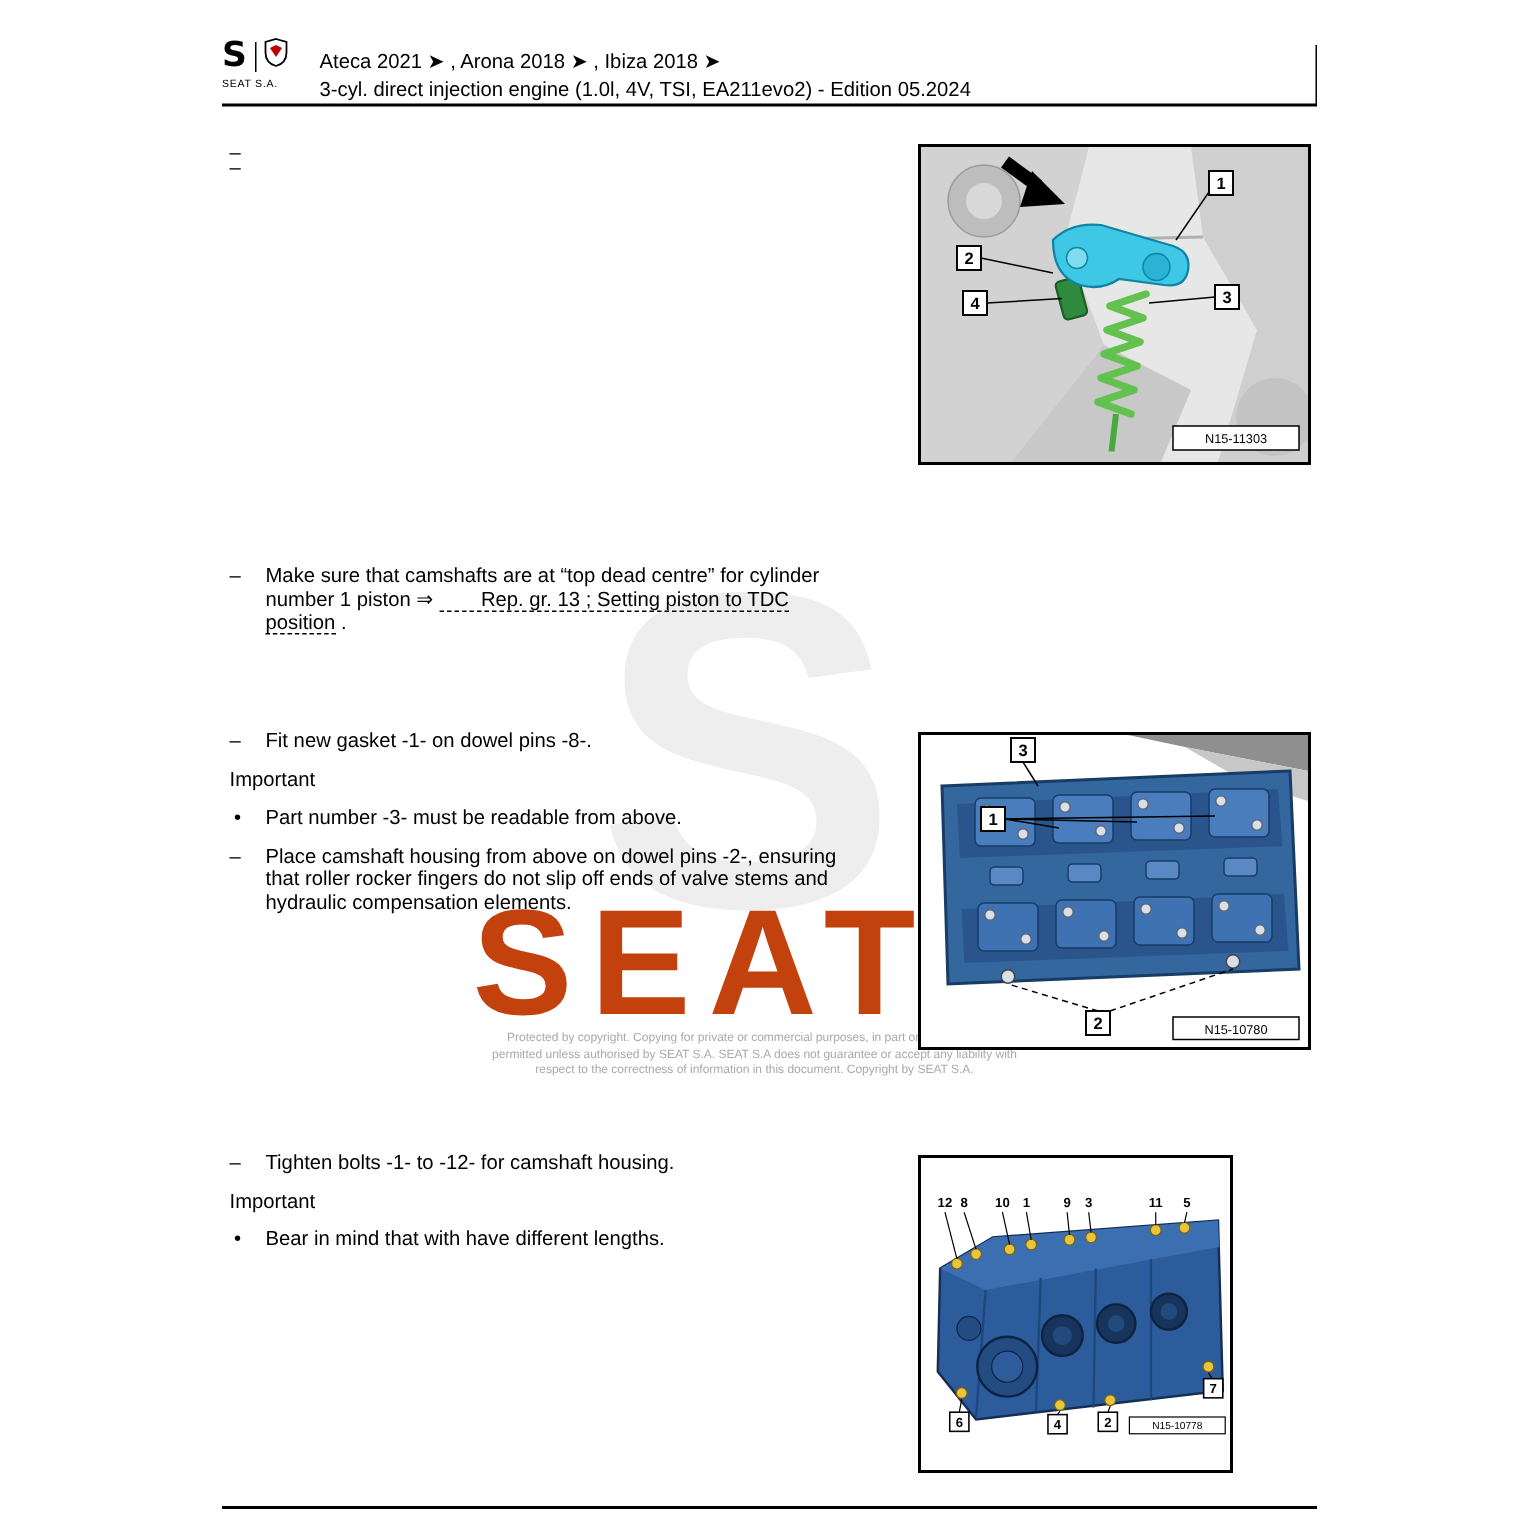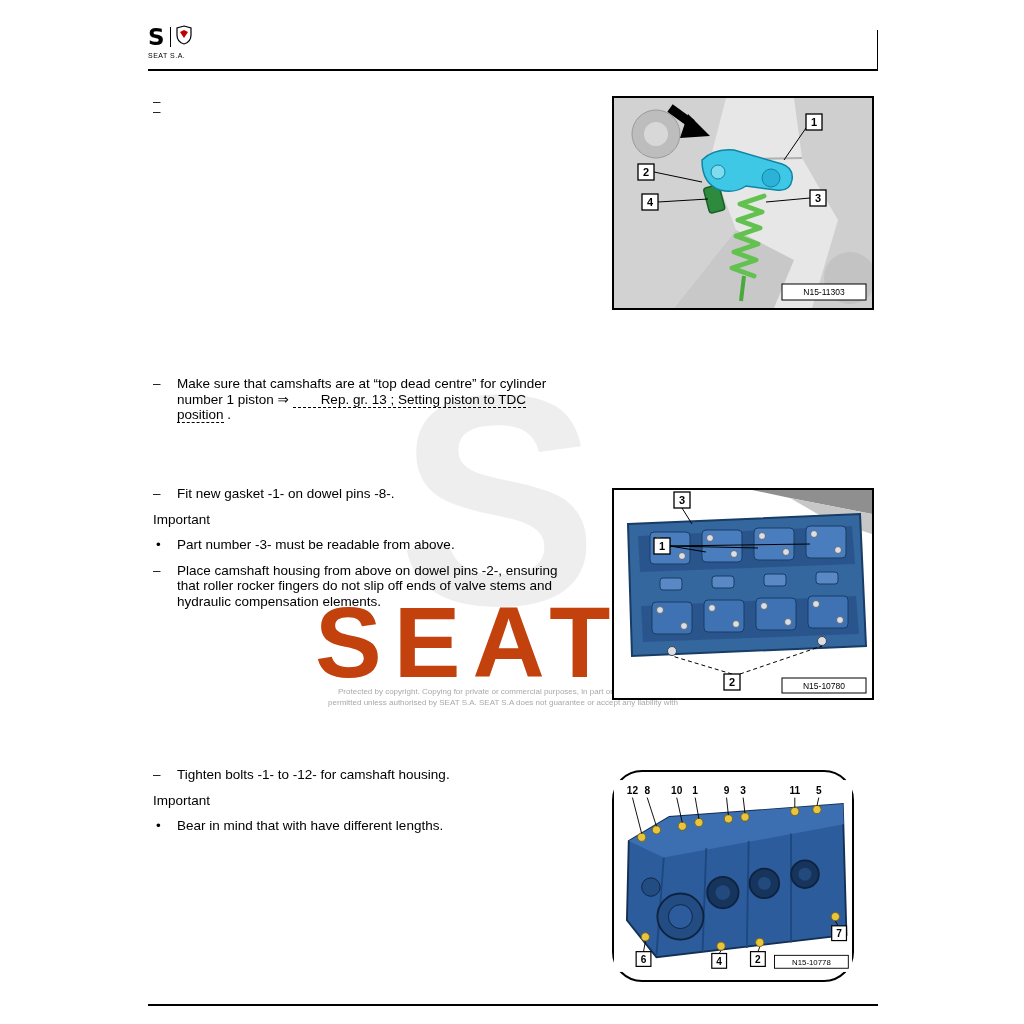--- a/index.html
+++ b/index.html
@@ -52,21 +52,21 @@
     text-align: center; font-size: 8px; line-height: 10.5px; color: #a9a9a9;
   }
 
   
   .fig {
     position: absolute; margin: 0; background: #fff;
     border: 2px solid #000; z-index: 2;
   }
   #fig1 { left: 612px; top: 96px; width: 262px; height: 214px; }
   #fig2 { left: 612px; top: 488px; width: 262px; height: 212px; }
-  #fig3 { left: 612px; top: 770px; width: 242px; height: 212px; border-radius: 30px; }
+  #fig3 { left: 612px; top: 770px; width: 210px; height: 212px; }
   .fig svg { display: block; width: 100%; height: 100%; }
   .co-num { font-family: "Liberation Sans", sans-serif; font-size: 11px; font-weight: bold; }
   .fig-code { font-family: "Liberation Sans", sans-serif; font-size: 8.5px; }
 </style>
 </head>
 <body>
 
 <div class="page">
 
   <div class="wm-s">S</div>
@@ -78,20 +78,24 @@
       <span class="logo-sep"></span>
       <span>
         <svg width="16" height="20" viewBox="0 0 16 20">
           <path d="M8,1 L15,3 L15,10 Q15,17 8,19 Q1,17 1,10 L1,3 Z" fill="#fff" stroke="#000" stroke-width="1.2"></path>
           <path d="M4,7 L8,5 L12,7 L8,13 Z" fill="#c00000"></path>
         </svg>
       </span>
     </div>
     <div class="logo-caption">SEAT S.A.</div>
   </div>
+  <div class="abs header-text">
+    <div>Ateca 2021 ➤ , Arona 2018 ➤ , Ibiza 2018 ➤</div>
+    <div>3-cyl. direct injection engine (1.0l, 4V, TSI, EA211evo2) - Edition 05.2024</div>
+  </div>
   <div class="abs hdr-rule"></div>
   <div class="abs hdr-tick"></div>
 
   <div class="abs block" id="block1">
     <div class="li">
       <span class="marker">–</span>
     </div>
     <div class="li">
       <span class="marker">–</span>
     </div>
@@ -250,20 +254,21 @@
       <g>
         <rect x="168" y="188" width="84" height="15" fill="#fff" stroke="#000" stroke-width="1"></rect>
         <text class="fig-code" x="210" y="199" text-anchor="middle">N15-10780</text>
       </g>
     </svg>
   </figure>
 
   <div class="abs" id="copyright">
     <div>Protected by copyright. Copying for private or commercial purposes, in part or in whole, is not</div>
     <div>permitted unless authorised by SEAT S.A. SEAT S.A does not guarantee or accept any liability with</div>
+    <div>respect to the correctness of information in this document. Copyright by SEAT S.A.</div>
   </div>
 
   <div class="abs block" id="block4">
     <div class="li">
       <span class="marker">–</span>
       <span>Tighten bolts -1- to -12- for camshaft housing.</span>
     </div>
     <div class="important">Important</div>
     <div class="li bullet">
       <span class="marker">•</span>

